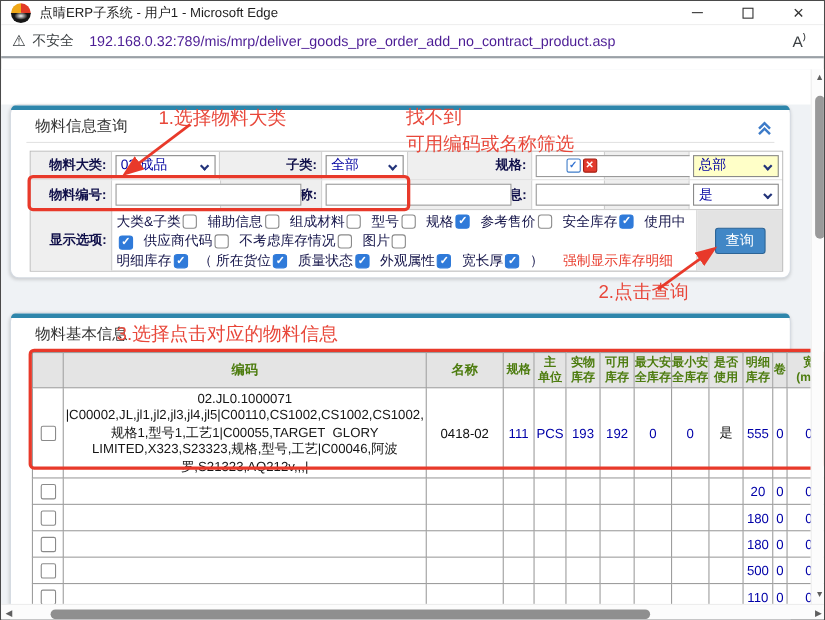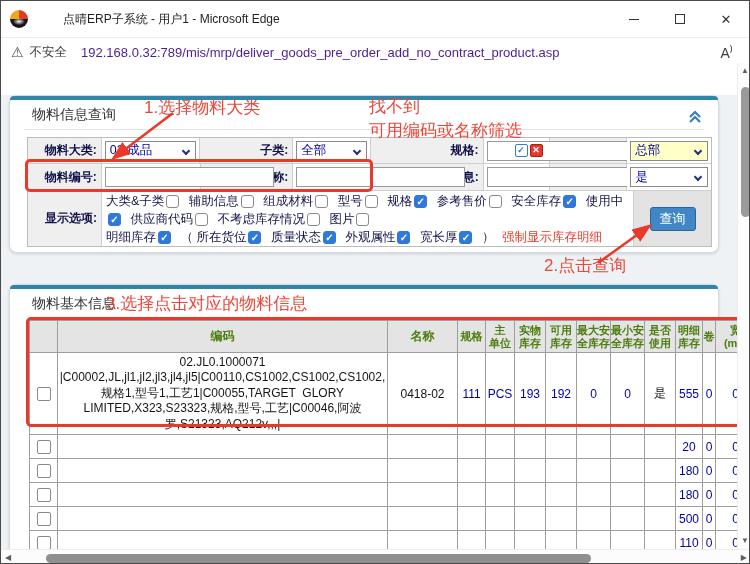--- a/index.html
+++ b/index.html
@@ -1,21 +1,21 @@
 <!DOCTYPE html>
 <html><head>
 <meta charset="utf-8">
 <style>
   * { box-sizing: border-box; margin: 0; padding: 0; }
   html,body { width:750px; height:564px; overflow:hidden; }
   body { font-family:"Liberation Sans", sans-serif; background:#dfe3e8; }
   .win { position:relative; width:750px; height:564px; border:1px solid #4a4a4a; background:#fff; overflow:hidden; }
 
   
-  .titlebar { position:relative; height:37px; background:#fff; border-bottom:1px solid #ececec; display:flex; align-items:center;gap:27px; }
+  .titlebar { position:relative; height:22px; background:#fff; border-bottom:1px solid #ececec; display:flex; align-items:center; }
   .favicon { width:18px; height:18px; border-radius:50%; margin:0 8px 0 9px; position:relative; overflow:hidden;
              background:conic-gradient(#e23a25 0deg 90deg, #161616 90deg 270deg, #f0a818 270deg 360deg); flex:0 0 auto; }
   .favicon::after { content:""; position:absolute; left:3px; right:3px; top:8px; height:7px; border-radius:50%;
              background:radial-gradient(ellipse at center, rgba(255,255,255,.95), rgba(255,255,255,0) 72%); }
   .wtitle { font-size:12px; color:#1f1f1f; white-space:nowrap; }
   .wbtns { margin-left:auto; display:flex; height:100%; }
   .wbtn { width:46px; height:100%; display:flex; align-items:center; justify-content:center; color:#333; font-size:13px; cursor:default; }
   .glyph-min { width:10px; height:1px; background:#333; }
   .glyph-max { width:10px; height:10px; border:1px solid #333; }
 
@@ -59,21 +59,21 @@
   .ic-clear { background:#e23b2e; border:1px solid #a52014; color:#fff; font-weight:bold; }
 
   .optrow { height:55px; }
   .optcell { font-size:12.5px; color:#15154a; padding:1px 0 0 4px; line-height:18px; }
   .optline { white-space:nowrap; }
   .opt { display:inline-flex; align-items:center; margin-right:2px; }
   .cb { display:inline-block; width:13px; height:13px; border:1px solid #8a8a8a; border-radius:3px; background:#fff; margin:0 4px 0 2px;
         font-size:10px; line-height:11px; text-align:center; color:#fff; }
   .cb.checked { background:#2f7ad9; border-color:#2f7ad9; }
   .cb.checked::after { content:"✓"; font-weight:bold; }
-  .rednote { color:#e8392a; margin-left:4px; }
+  .rednote { color:#e8392a; margin-left:14px; }
   .btncell { background:#e3e3e3; justify-content:center; }
   .qbtn { width:46px; height:24px; background:#4187c6; border:1px solid #2c6496; border-radius:3px; color:#fff; font-size:13px;
           font-family:"Liberation Sans", sans-serif; cursor:pointer; }
 
   
   .rtable { position:absolute; left:19px; top:35px; border-collapse:collapse; table-layout:fixed; width:726px; background:#fff; }
   .rtable th, .rtable td { border:1px solid #9e9e9e; overflow:hidden; }
   .rtable th { background:#e4e4e4; font-size:11px; font-weight:bold; color:#4d7c0f; text-align:center; white-space:pre-line; line-height:13px; height:32px; padding:1px 0; }
   .rtable td { font-size:12px; color:#0000a8; text-align:center; padding:1px; }
   td.code { font-size:12px; color:#151515; white-space:pre-wrap; line-height:15.5px; text-align:center; }

